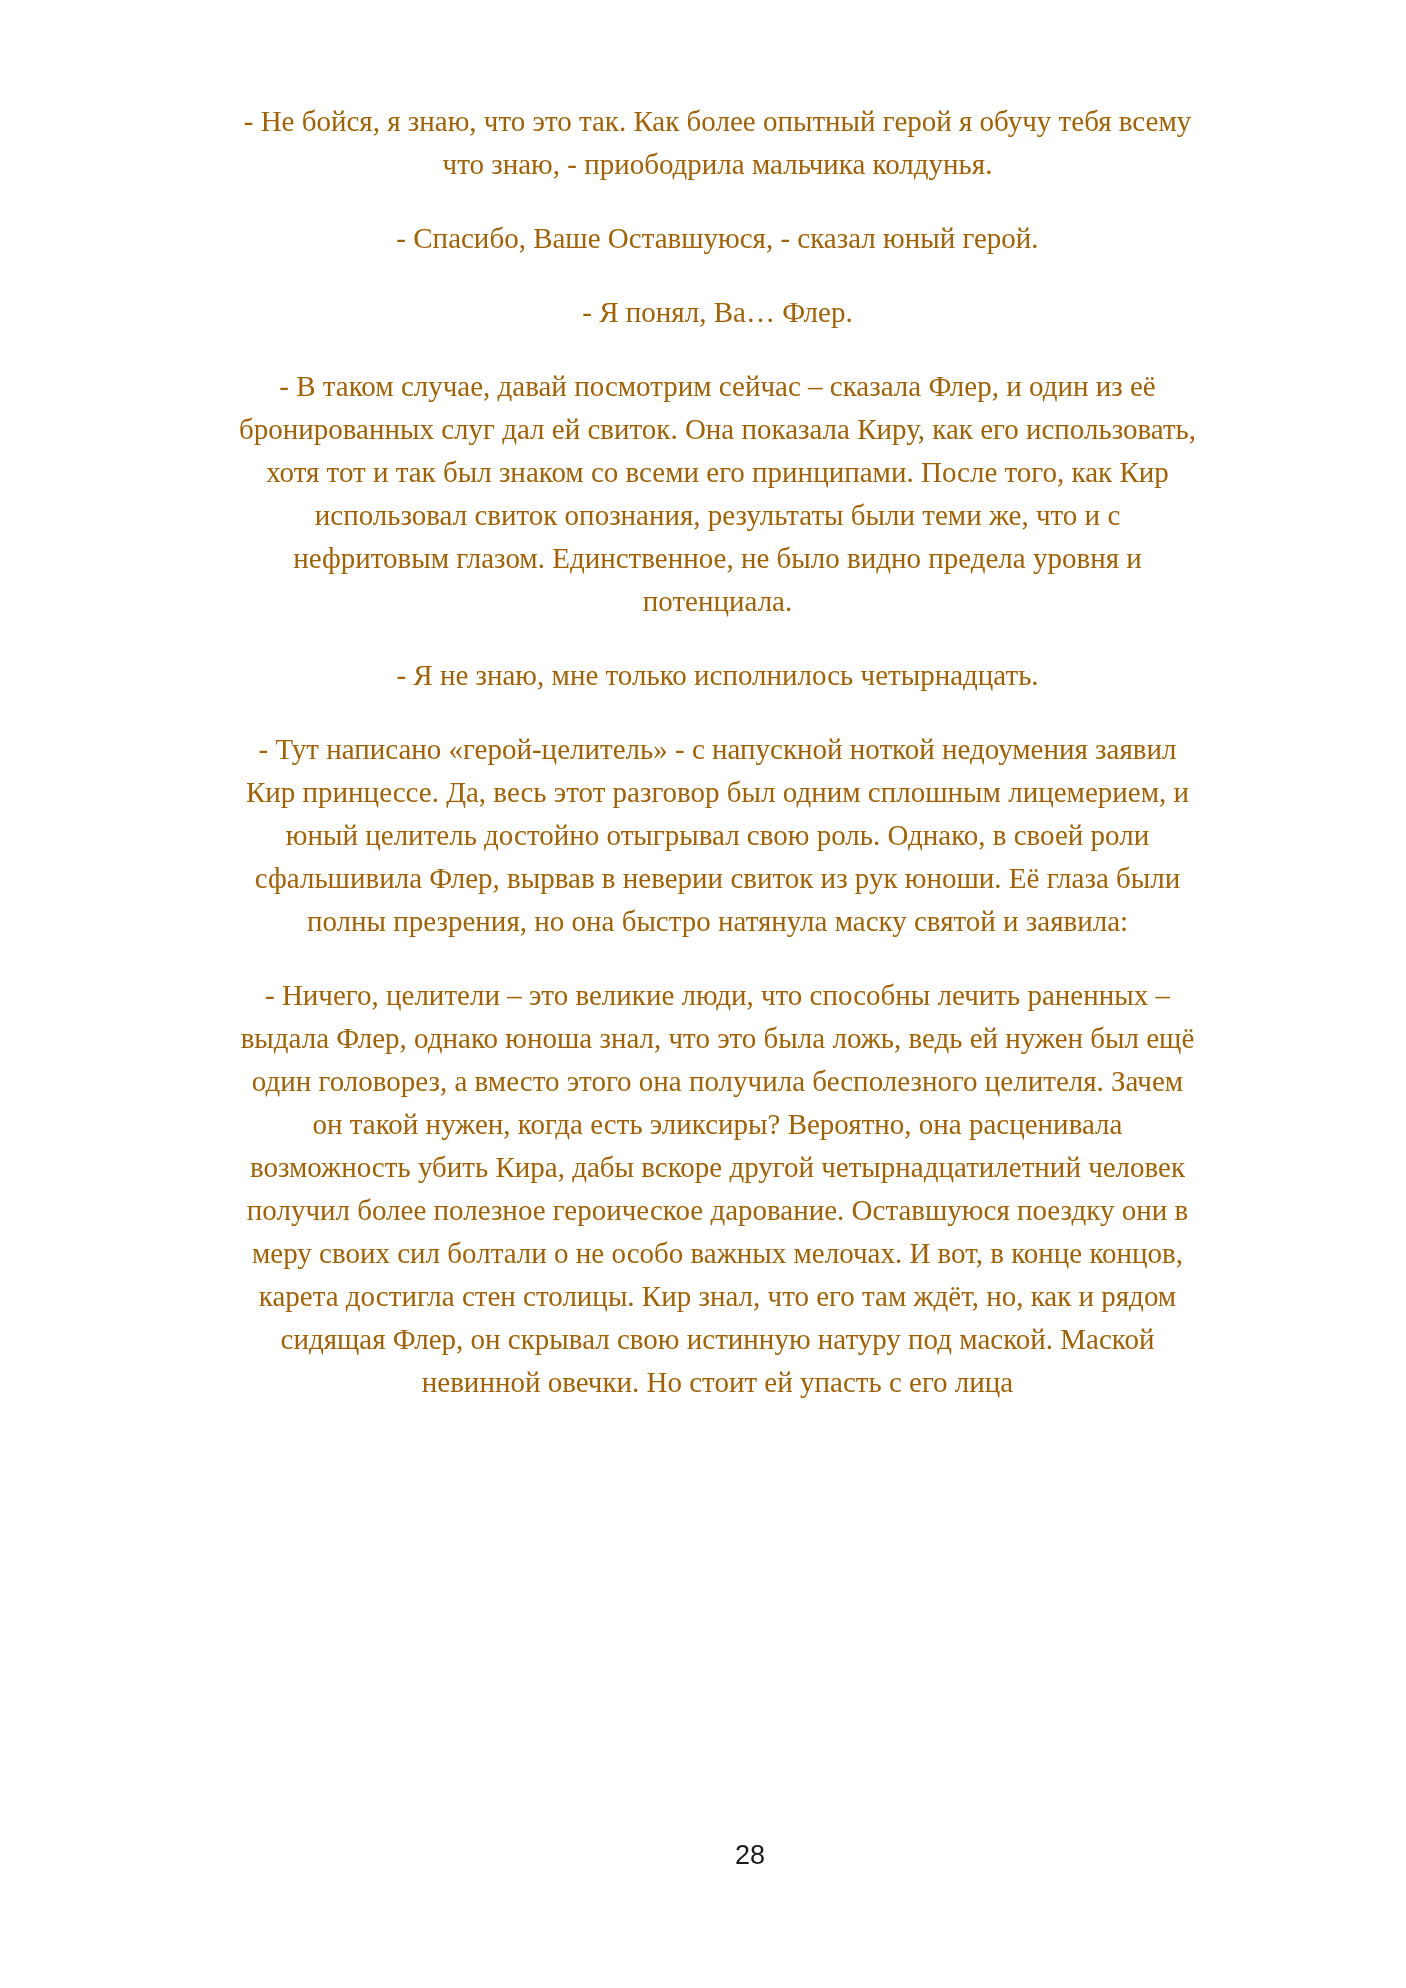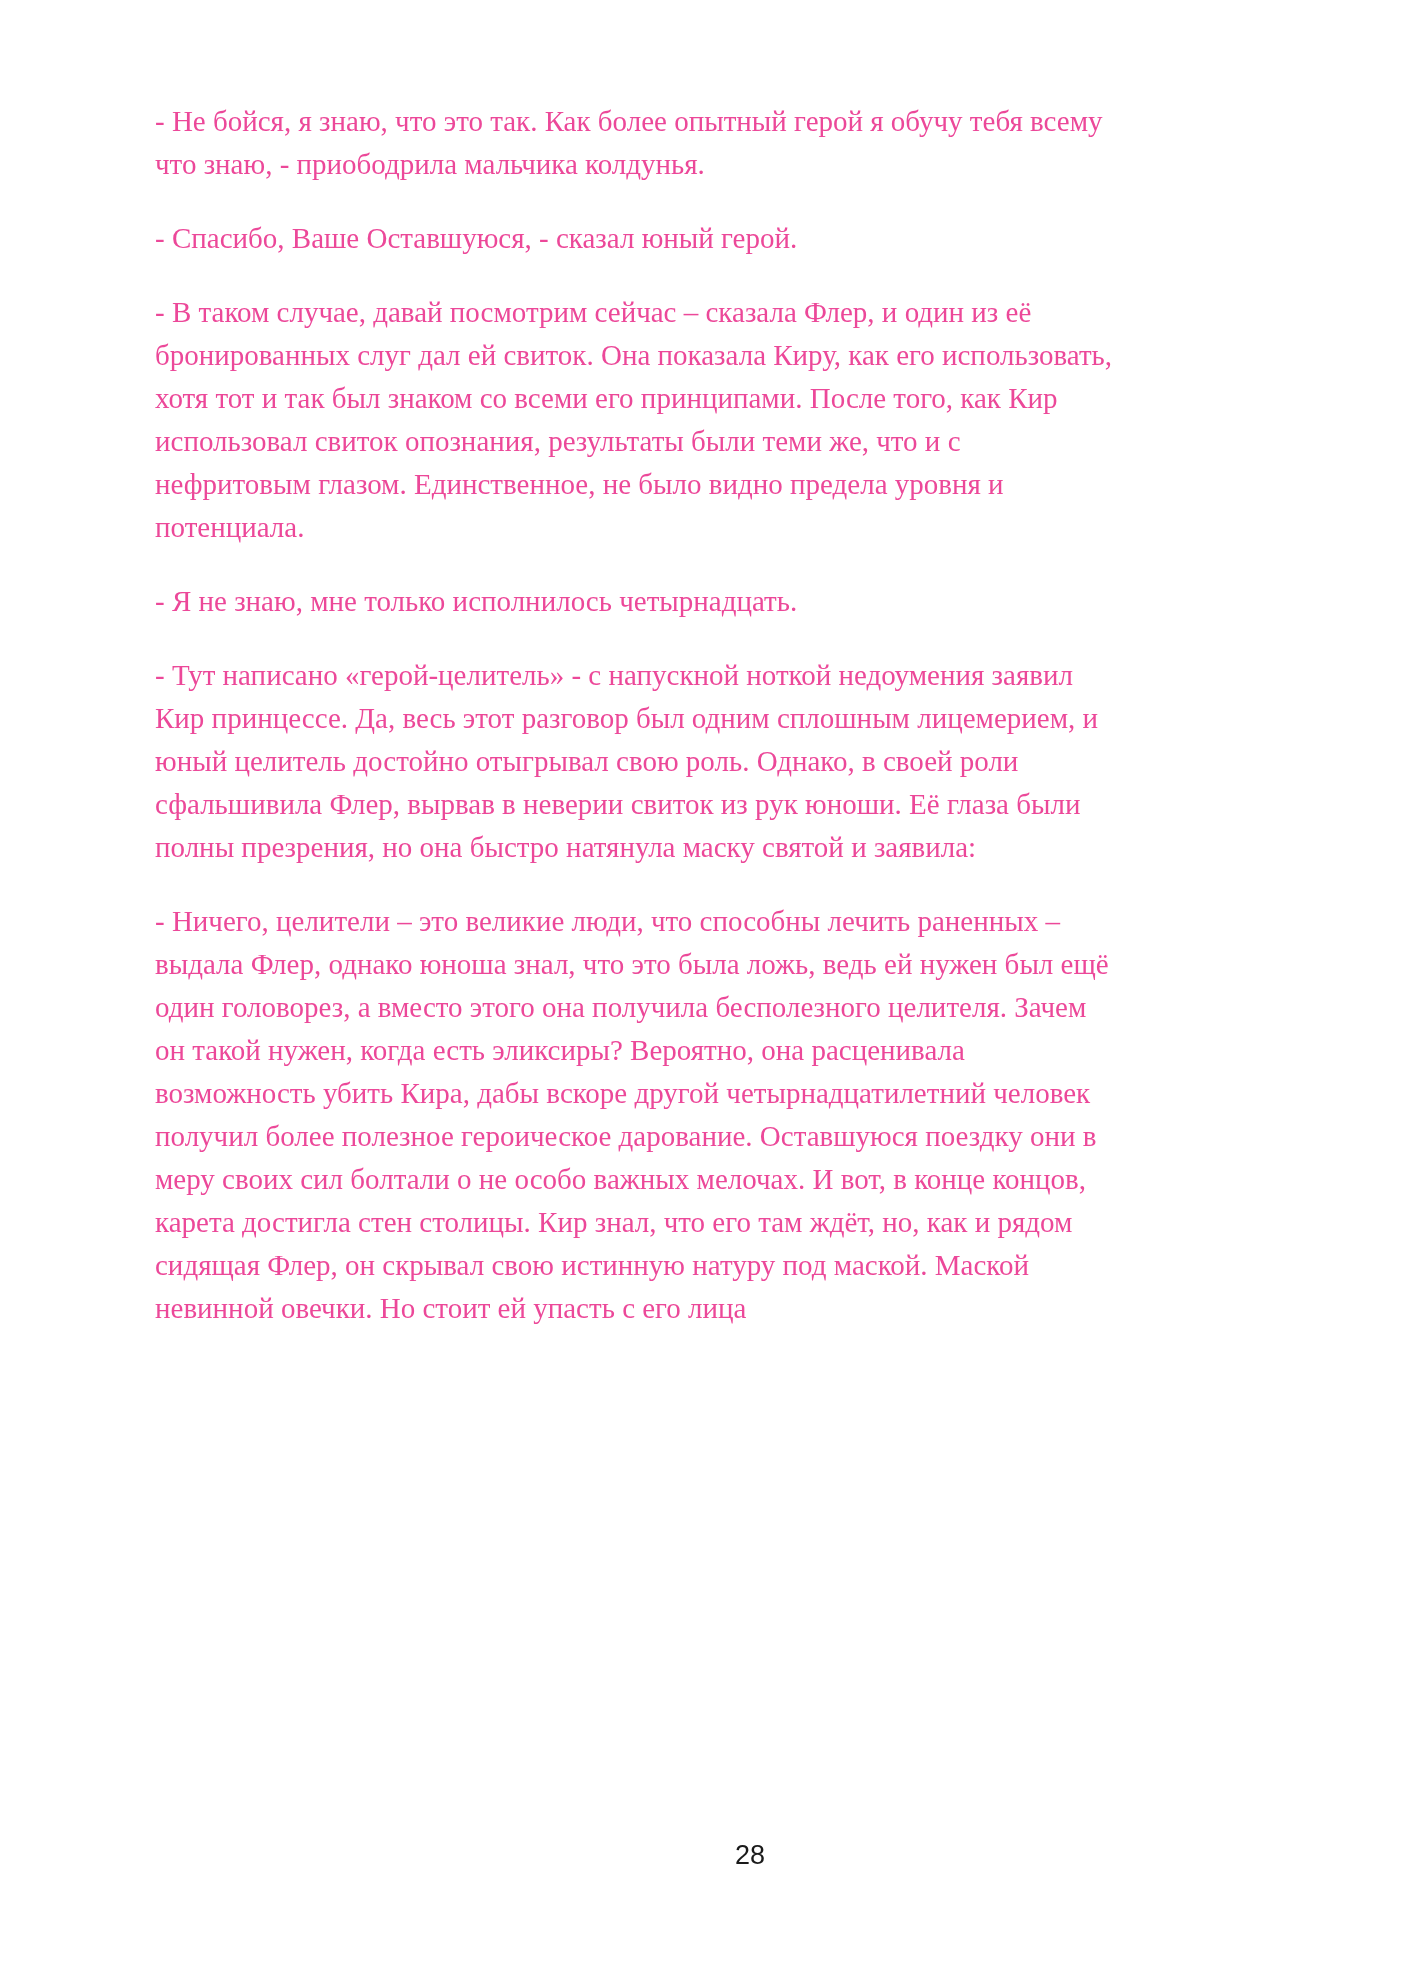--- a/index.html
+++ b/index.html
@@ -9,28 +9,28 @@
   }
   .page {
     position: relative;
     width: 1406px;
     height: 1988px;
     background: #ffffff;
     overflow: hidden;
   }
   .text-block {
     position: absolute;
-    left: 155px;
+    left: 145px;
     top: 100px;
     width: 1145px;
     font-family: "Liberation Serif", "DejaVu Serif", serif;
     font-size: 29px;
     line-height: 43px;
-    color: #ec4899;
-    text-align: left;
+    color: #a16207;
+    text-align: center;
   }
   .text-block p {
     margin: 0 0 31px 0;
     white-space: pre-line;
   }
   .footer {
     position: absolute;
     top: 1840px;
     left: 0;
     width: 1500px; 
@@ -41,20 +41,21 @@
   }
 </style>
 </head>
 <body>
 
 <div class="page">
   <div class="text-block" id="text-block">
       <p>- Не бойся, я знаю, что это так. Как более опытный герой я обучу тебя всему
 что знаю, - приободрила мальчика колдунья.</p>
       <p>- Спасибо, Ваше Оставшуюся, - сказал юный герой.</p>
+      <p>- Я понял, Ва… Флер.</p>
       <p>- В таком случае, давай посмотрим сейчас – сказала Флер, и один из её
 бронированных слуг дал ей свиток. Она показала Киру, как его использовать,
 хотя тот и так был знаком со всеми его принципами. После того, как Кир
 использовал свиток опознания, результаты были теми же, что и с
 нефритовым глазом. Единственное, не было видно предела уровня и
 потенциала.</p>
       <p>- Я не знаю, мне только исполнилось четырнадцать.</p>
       <p>- Тут написано «герой-целитель» - с напускной ноткой недоумения заявил
 Кир принцессе. Да, весь этот разговор был одним сплошным лицемерием, и
 юный целитель достойно отыгрывал свою роль. Однако, в своей роли

